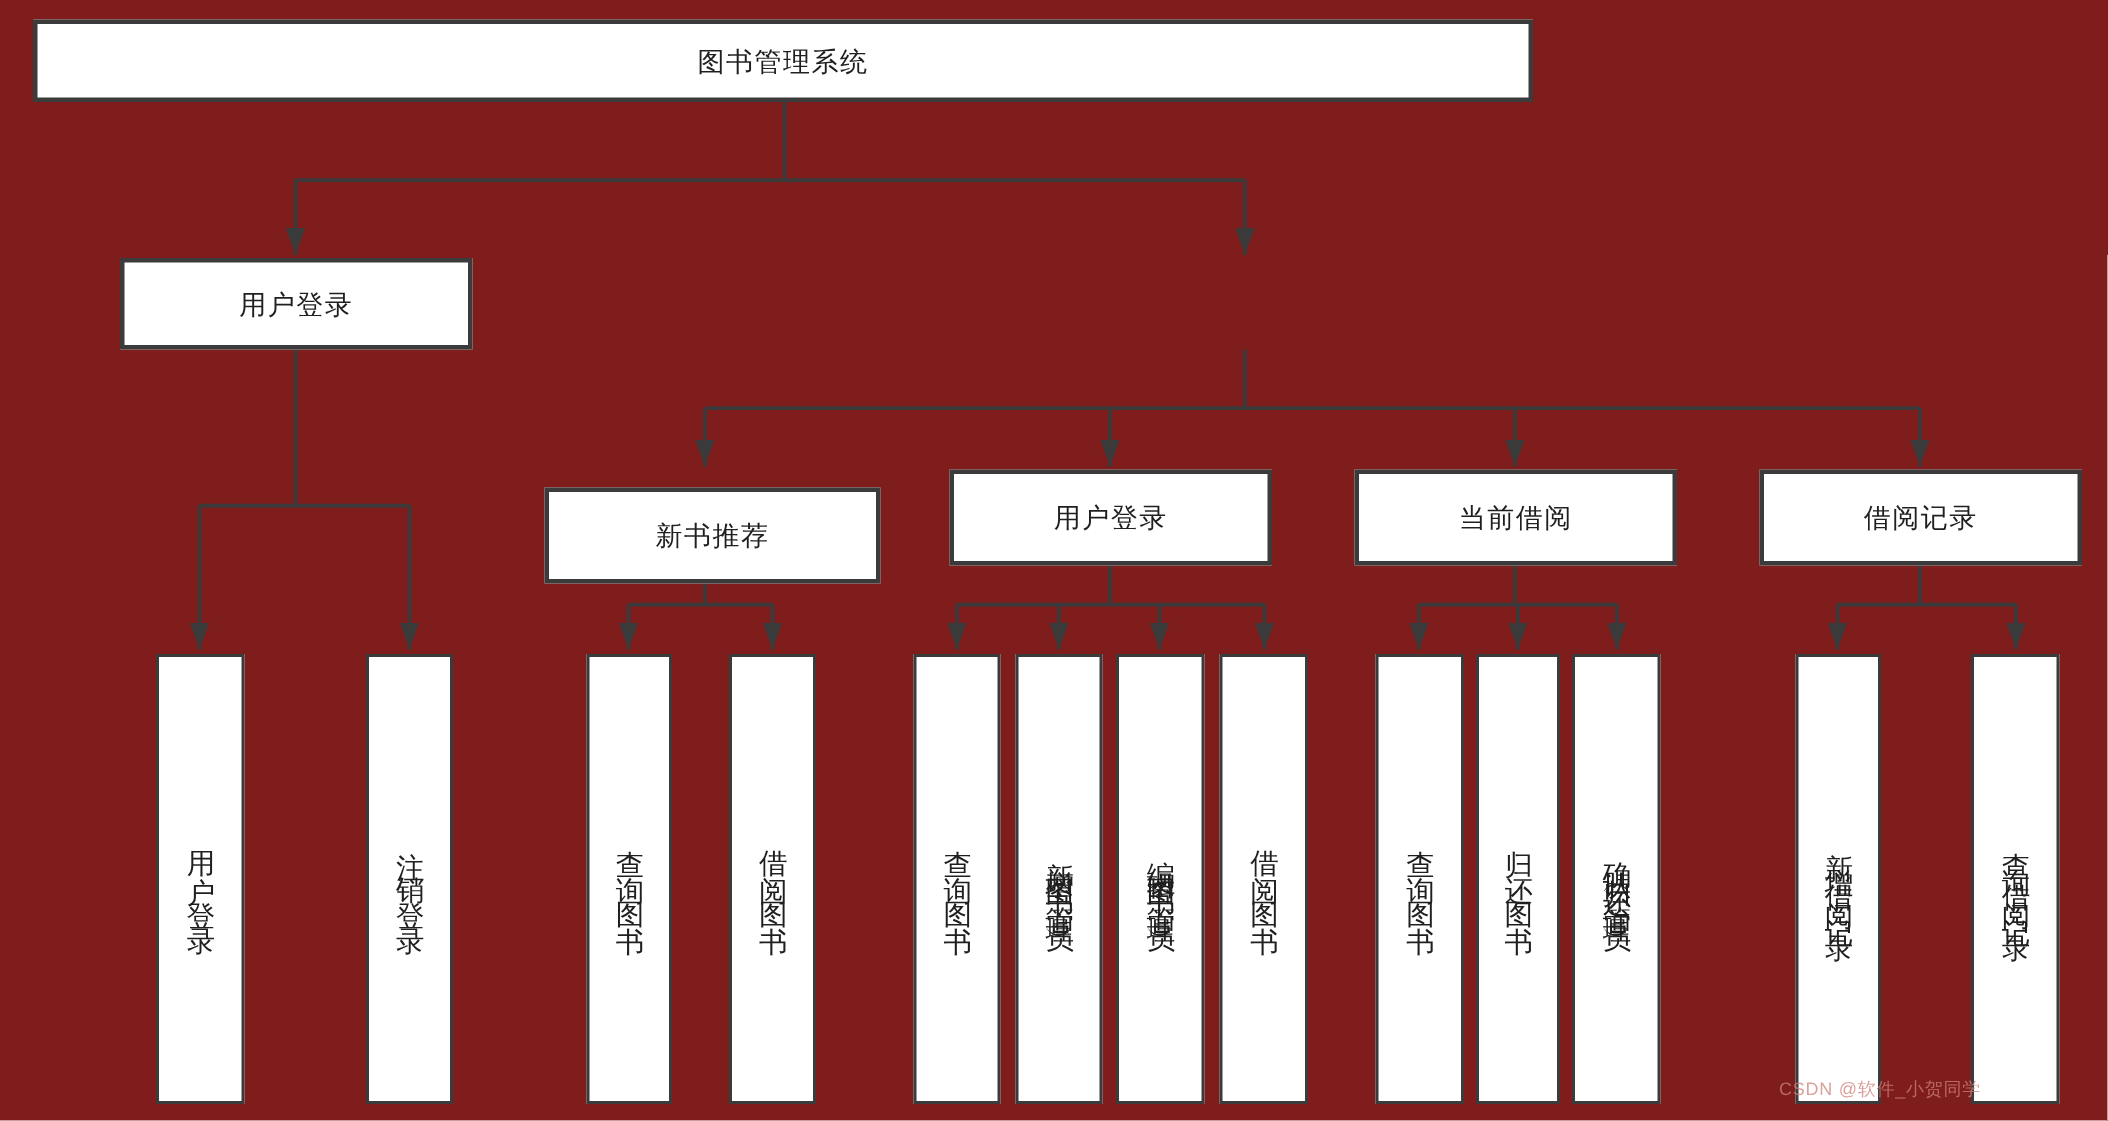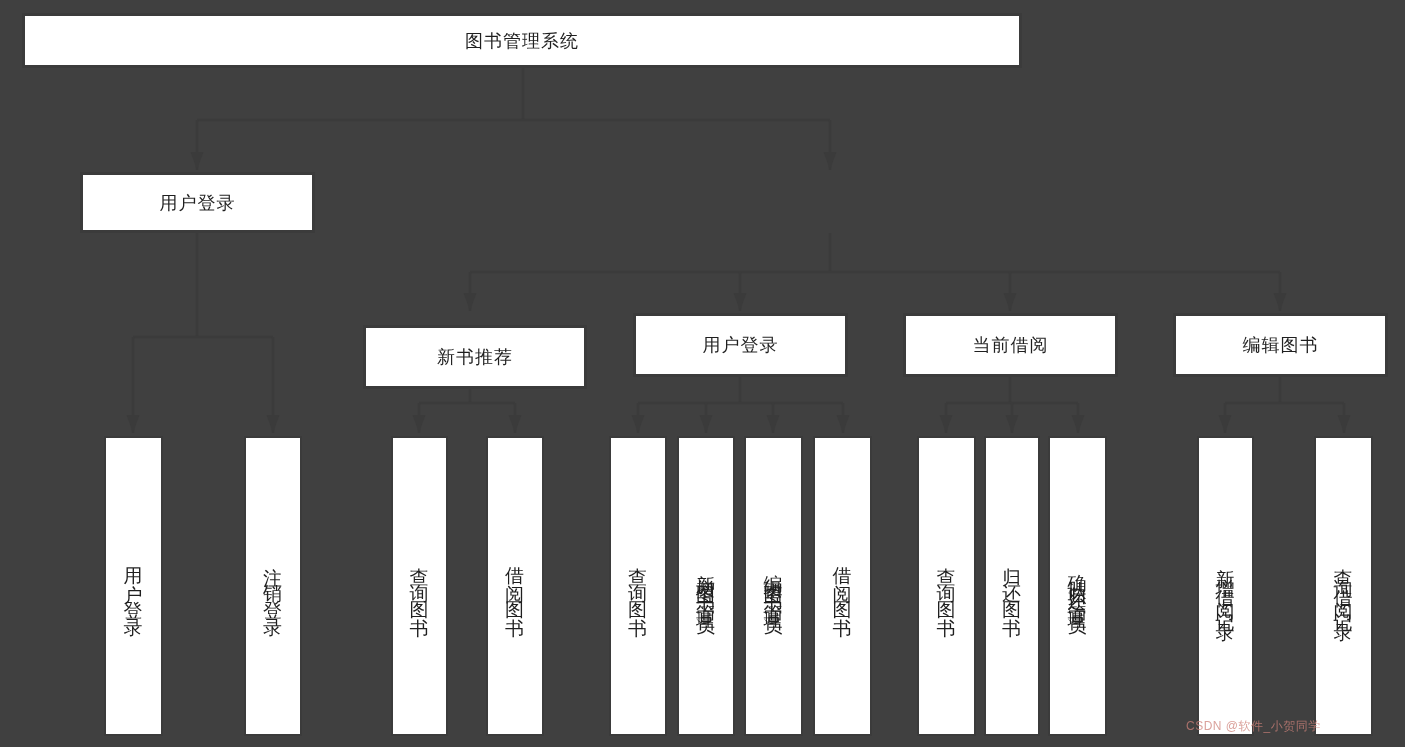--- a/index.html
+++ b/index.html
@@ -5,21 +5,21 @@
   html, body {
     margin: 0;
     padding: 0;
     background: #ffffff;
     font-family: "Liberation Sans", "DejaVu Sans", sans-serif;
   }
   #stage {
     position: relative;
     width: 1405px;
     height: 747px;
-    background: #404040;
+    background: #7f1d1d;
     overflow: hidden;
   }
   #wires {
     position: absolute;
     left: 0; top: 0;
     width: 1405px; height: 747px;
     z-index: 1;
   }
   .node {
     position: absolute;
@@ -138,21 +138,21 @@
   <div class="node h" style="left:363px; top:325px; width:224px; height:64px;">
     <span>新书推荐</span>
   </div>
   <div class="node h" style="left:633px; top:313px; width:215px; height:64px;">
     <span>用户登录</span>
   </div>
   <div class="node h" style="left:903px; top:313px; width:215px; height:64px;">
     <span>当前借阅</span>
   </div>
   <div class="node h" style="left:1173px; top:313px; width:215px; height:64px;">
-    <span>编辑图书</span>
+    <span>借阅记录</span>
   </div>
 
   <div class="node leaf s4" style="left:104px; top:436px; width:59px; height:300px;">
     <span>用户登录</span>
   </div>
   <div class="node leaf s4" style="left:244px; top:436px; width:58px; height:300px;">
     <span>注销登录</span>
   </div>
 
   <div class="node leaf s4" style="left:391px; top:436px; width:57px; height:300px;">

